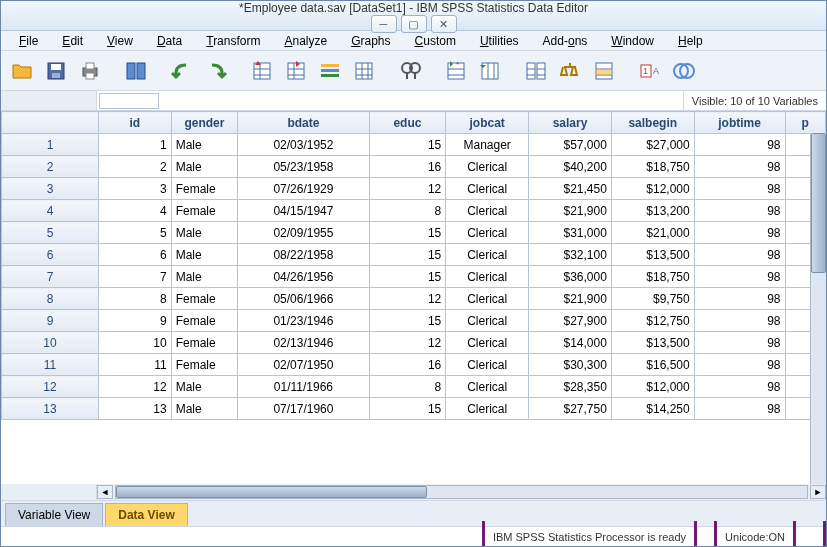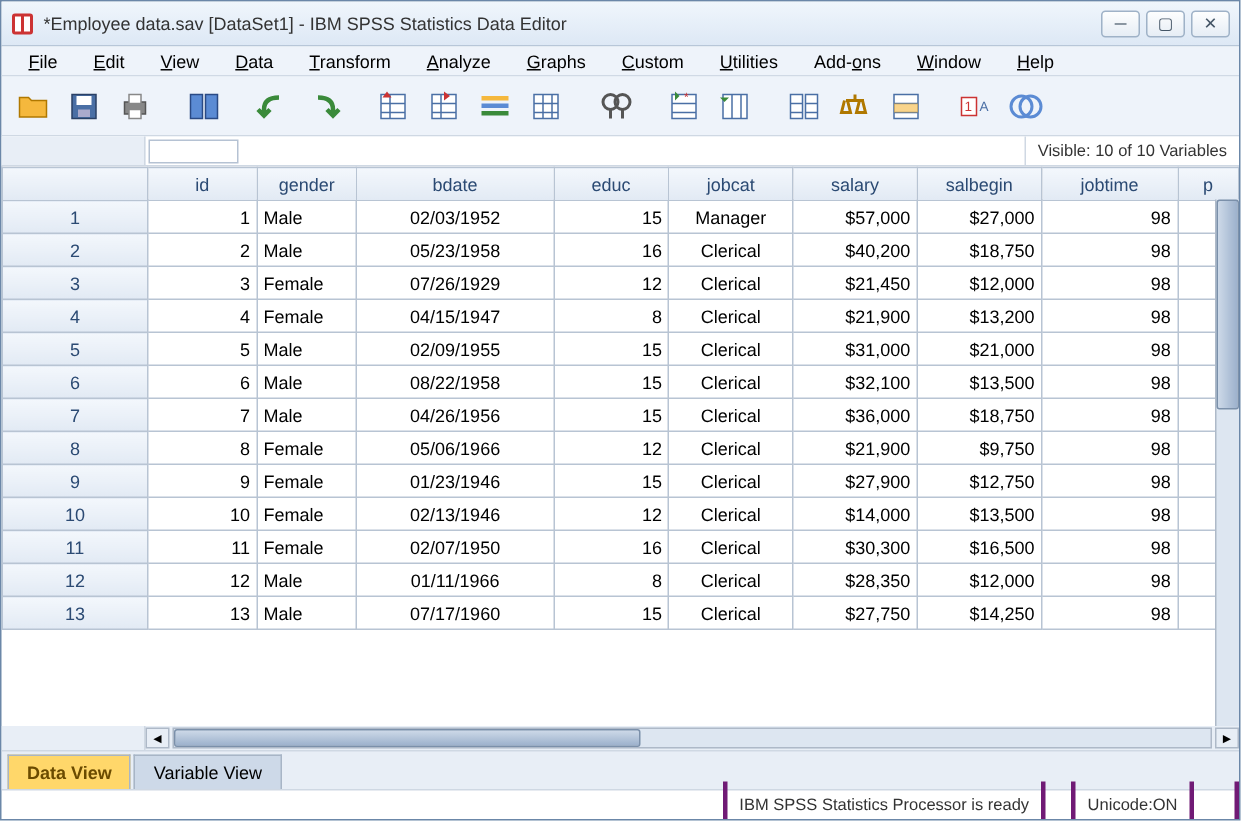--- a/index.html
+++ b/index.html
@@ -1,36 +1,36 @@
 <!DOCTYPE html>
 <html><head>
 <meta charset="utf-8">
 <style>
 * { margin:0; padding:0; box-sizing:border-box; font-family:"Segoe UI",Tahoma,sans-serif; }
 body { background:#fff; width:827px; height:547px; overflow:hidden; border:1px solid #6b87a8; }
-.titlebar { height:30px; background:linear-gradient(#f0f6fc,#dde8f5); border-bottom:1px solid #b7c6d8; display:flex; align-items:center; padding:0 6px; }
+.titlebar { height:30px; background:linear-gradient(#f0f6fc,#dde8f5); border-bottom:1px solid #b7c6d8; display:flex; align-items:center; padding:0 6px;flex-direction:column; }
 .titlebar .app-icon { width:16px; height:16px; margin-right:6px; }
 .titlebar .title { font-size:12px; color:#333; flex:1; }
 .titlebar .win-btns { display:flex; gap:4px; }
 .win-btn { width:26px; height:18px; border:1px solid #9fb2c7; border-radius:3px; background:linear-gradient(#fdfefe,#e6edf5); display:flex; align-items:center; justify-content:center; font-size:11px; color:#456; cursor:pointer; }
 .menubar { height:20px; background:#eef3fa; display:flex; align-items:center; padding:0 8px; gap:4px; font-size:12px; border-bottom:1px solid #d0d9e5; }
 .menubar span { padding:0 10px; cursor:pointer; }
 .menubar span u { text-decoration:underline; }
 .toolbar { height:40px; background:#eef3fa; display:flex; align-items:center; padding:0 6px; gap:4px; border-bottom:1px solid #cfd8e3; }
 .tbtn { width:30px; height:30px; display:flex; align-items:center; justify-content:center; border-radius:3px; cursor:pointer; }
 .tbtn svg { width:24px; height:24px; }
 .sep { width:8px; }
 .inforow { height:20px; display:flex; align-items:center; background:#fff; border-bottom:1px solid #cfd8e3;text-align:center; }
 .inforow .spacer { width:96px; border-right:1px solid #cfd8e3; height:100%; background:#e8eef6; }
 .inforow .field { width:60px; border:1px solid #b5c2d3; height:16px; margin-left:2px; background:#fff; }
 .inforow .vis { margin-left:auto; font-size:11px; padding:0 8px; border-left:1px solid #cfd8e3; height:100%; display:flex; align-items:center; color:#333; }
 .grid-wrap { height:calc(547px - 30px - 20px - 40px - 20px - 26px - 20px - 16px - 2px); overflow:hidden; position:relative; }
 table { border-collapse:collapse; width:100%; table-layout:fixed; font-size:12px; }
 th,td { border:1px solid #b8c4d3; height:22px; padding:0 4px; white-space:nowrap; overflow:hidden; }
-th { background:linear-gradient(#f3f7fc,#e2eaf4); color:#2b4a73; font-weight:normal; text-align:center; position:sticky; top:0; }
+th { background:linear-gradient(#f3f7fc,#e2eaf4); color:#2b4a73; font-weight:bold; text-align:center; position:sticky; top:0; }
 th.rowhead, td.rowhead { background:linear-gradient(#f3f7fc,#e2eaf4); color:#2b4a73; text-align:center; width:96px; }
 col.c-corner{width:96px}col.c-id{width:72px}col.c-gender{width:66px}col.c-bdate{width:130px}col.c-educ{width:76px}col.c-jobcat{width:82px}col.c-salary{width:82px}col.c-salbegin{width:82px}col.c-jobtime{width:90px}col.c-p{width:40px}
 td.num{text-align:right}td.txt{text-align:left}td.ctr{text-align:center}
 .hscroll { height:16px; background:#e8eef6; display:flex; align-items:center; }
 .hscroll .gap{width:96px;border-right:1px solid #cfd8e3;height:100%}
 .hscroll .bar{flex:1;height:14px;background:#dde6f1;border:1px solid #aeb9c8;position:relative;margin:0 2px}
 .hscroll .thumb{position:absolute;left:0;top:0;width:45%;height:100%;background:linear-gradient(#cdd9e8,#9cb1cc);border:1px solid #7b90aa;border-radius:2px}
 .hscroll .arrow{width:16px;height:14px;border:1px solid #aeb9c8;background:#e8eef6;display:flex;align-items:center;justify-content:center;font-size:9px;cursor:pointer}
 .tabs { height:26px; background:#e8eef6; display:flex; align-items:flex-end; padding-left:4px; gap:2px; border-top:1px solid #cfd8e3; }
 .tab { padding:4px 12px; font-size:12px; border:1px solid #a8b5c6; border-bottom:none; background:#cdd9e8; cursor:pointer; }
@@ -400,22 +400,22 @@
 <div class="hscroll">
   <div class="gap"></div>
   <div class="arrow">◄</div>
   <div class="bar">
       <div class="thumb"></div>
     </div>
   <div class="arrow">►</div>
 </div>
 
 <div class="tabs">
+  <div class="tab">Variable View</div>
   <div class="tab active">Data View</div>
-  <div class="tab">Variable View</div>
 </div>
 
 <div class="status">
   <div class="cell stretch"></div>
   <div class="cell">IBM SPSS Statistics Processor is ready</div>
   <div class="cell" style="width:20px"></div>
   <div class="cell">Unicode:ON</div>
   <div class="cell" style="width:30px"></div>
 </div>
 

